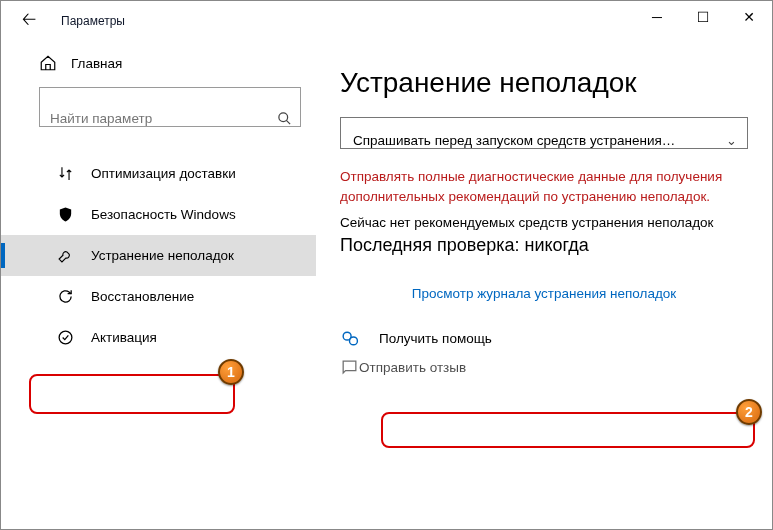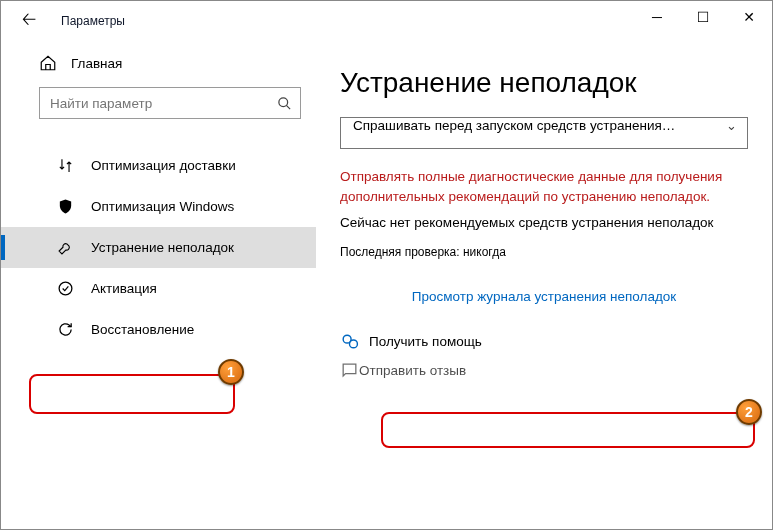--- a/index.html
+++ b/index.html
@@ -12,45 +12,45 @@
 .win-btn { width: 46px; display: flex; align-items: center; justify-content: center; font-size: 14px; color: #000; cursor: pointer; }
 .win-icon { display:inline-block; }
 
 .cols { display: flex; height: calc(100% - 40px); }
 .sidebar { width: 318px; padding: 4px 0 0 0; }
 .main { flex: 1; padding: 26px 24px 0 24px; }
 
 .home-row { display: flex; align-items: center; padding: 6px 0 6px 38px; height: 36px; }
 .home-row .label { font-size: 13.5px; margin-left: 14px; text-align: right; }
 
-.searchbox { margin: 6px 0 0 38px; width: 262px; height: 32px; border: 1px solid #9a9a9a; display: flex; align-items: center; padding: 0 8px 0 10px; }
+.searchbox { margin: 6px 0 0 38px; width: 262px; height: 40px; border: 1px solid #9a9a9a; display: flex; align-items: flex-end; padding: 0 8px 0 10px; }
 .searchbox input { border: none; outline: none; flex: 1; font-size: 13.5px; color: #5b5b5b; background: transparent; }
 .searchbox .sicon { color: #444; font-size: 15px; }
 
 .section-head { font-size: 13.5px; font-weight: 600; padding: 22px 0 0 38px; }
 
 .nav { margin-top: 26px; }
 .nav-item { display: flex; align-items: center; height: 41px; padding-left: 56px; position: relative; cursor: pointer; }
 .nav-item .nicon { width: 20px; text-align: center; font-size: 16px; color: #000; }
 .nav-item .nlabel { font-size: 13.5px; margin-left: 14px; }
 .nav-item.active { background: #dedede; }
 .nav-item.active::before { content: ""; position: absolute; left: 0; top: 8px; bottom: 8px; width: 4px; background: #0067c0; }
 
 .page-title { font-size: 28px; font-weight: 400; margin-bottom: 18px; }
-.dropdown { width: 408px; height: 32px; border: 1px solid #767676; display: flex; align-items: flex-start; justify-content: space-between; padding: 0 10px 0 12px; font-size: 13.5px; cursor: pointer; }
+.dropdown { width: 408px; height: 32px; border: 1px solid #767676; display: flex; align-items: flex-end; justify-content: space-between; padding: 0 10px 0 12px; font-size: 13.5px; cursor: pointer; }
 .dropdown .chev { font-size: 13px; color: #444; }
 
 .red-text { color: #b91c1c; font-size: 13.5px; line-height: 1.45; margin-top: 18px; max-width: 390px; }
 .plain-text { font-size: 13.5px; line-height: 1.4; margin-top: 8px; max-width: 390px; }
-.small-text { font-size: 12px; margin-top: 12px; }
+.small-text { font-size: 18px; margin-top: 2px; }
 
 .link { color: #0067c0; font-size: 13.5px; margin-top: 30px; cursor: pointer; display: block; text-align: center; }
 .link2 { color: #0067c0; font-size: 13.5px; margin-top: 24px; cursor: pointer; display: block; }
 
-.help-row { display: flex; align-items: center; margin-top: 28px; gap: 10px; }
+.help-row { display: flex; align-items: center; margin-top: 28px; gap: 20px; }
 .help-row .hicon { color: #0067c0; font-size: 17px; }
 .help-row .hlabel { font-size: 13.5px; }
 
 .feedback-row { display: flex; align-items: center; margin-top: 10px; gap: 0; opacity: 0.7; }
 .feedback-row .hicon { font-size: 17px; }
 .feedback-row .hlabel { font-size: 13.5px; }
 
 
 .callout-ring { position: absolute; border: 2.5px solid #d90000; border-radius: 8px; pointer-events: none; }
 .badge { position: absolute; width: 26px; height: 26px; border-radius: 50%; background: radial-gradient(circle at 35% 30%, #ff9f3a, #e2781a 70%); border: 2px solid #6e3b00; color: #fff; font-weight: bold; display: flex; align-items: center; justify-content: center; font-size: 14px; box-shadow: 0 1px 2px rgba(0,0,0,.4); pointer-events: none; }
@@ -106,47 +106,47 @@
             </svg>
         </span>
         <span class="nlabel">Оптимизация доставки</span>
       </div>
       <div class="nav-item">
         <span class="nicon">
           <svg width="17" height="17" viewBox="0 0 24 24" fill="#000">
               <path d="M12 2 L20 5 V11 C20 16 16 20 12 22 C8 20 4 16 4 11 V5 Z"></path>
             </svg>
         </span>
-        <span class="nlabel">Оптимизация Windows</span>
+        <span class="nlabel">Безопасность Windows</span>
       </div>
       <div class="nav-item active">
         <span class="nicon">
           <svg width="17" height="17" viewBox="0 0 24 24" fill="none" stroke="#000" stroke-width="1.6">
               <path d="M14 7a4 4 0 0 0-5.6 4.6L3 17l4 4 5.4-5.4A4 4 0 0 0 17 10l-3-3z"></path>
             </svg>
         </span>
         <span class="nlabel">Устранение неполадок</span>
       </div>
       <div class="nav-item">
         <span class="nicon">
           <svg width="17" height="17" viewBox="0 0 24 24" fill="none" stroke="#000" stroke-width="1.8">
+              <path d="M20 12a8 8 0 1 1-3-6.3L20 8"></path>
+              <polyline points="20 3 20 8 15 8"></polyline>
+            </svg>
+        </span>
+        <span class="nlabel">Восстановление</span>
+      </div>
+      <div class="nav-item">
+        <span class="nicon">
+          <svg width="17" height="17" viewBox="0 0 24 24" fill="none" stroke="#000" stroke-width="1.8">
               <circle cx="12" cy="12" r="9"></circle>
               <polyline points="8 12 11 15 16 9"></polyline>
             </svg>
         </span>
         <span class="nlabel">Активация</span>
-      </div>
-      <div class="nav-item">
-        <span class="nicon">
-          <svg width="17" height="17" viewBox="0 0 24 24" fill="none" stroke="#000" stroke-width="1.8">
-              <path d="M20 12a8 8 0 1 1-3-6.3L20 8"></path>
-              <polyline points="20 3 20 8 15 8"></polyline>
-            </svg>
-        </span>
-        <span class="nlabel">Восстановление</span>
       </div>
     </div>
   </div>
 
   <div class="main">
     <div class="page-title">Устранение неполадок</div>
 
     <div class="dropdown">
       <span>Спрашивать перед запуском средств устранения…</span>
       <span class="chev">⌄</span>

